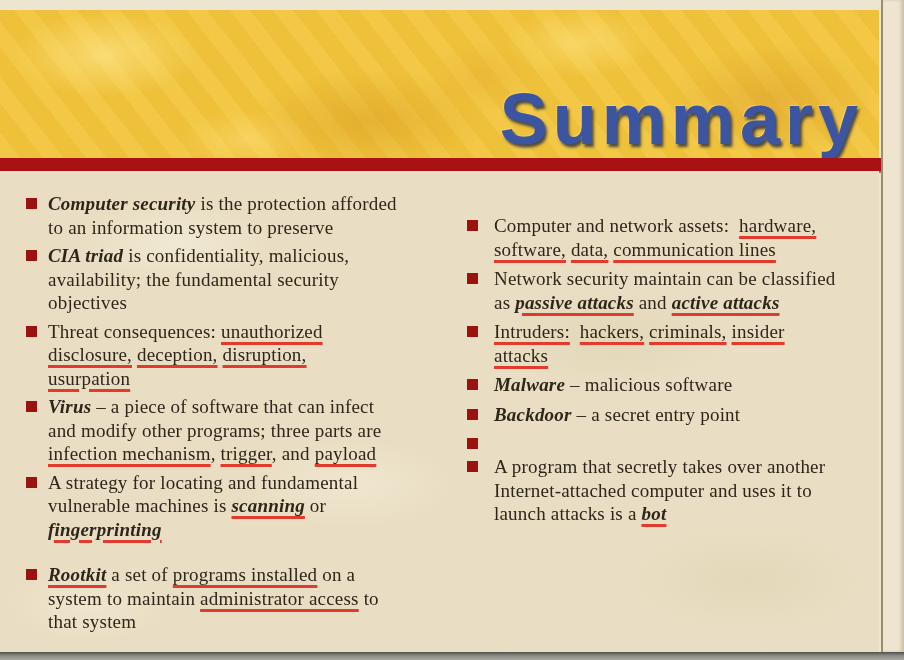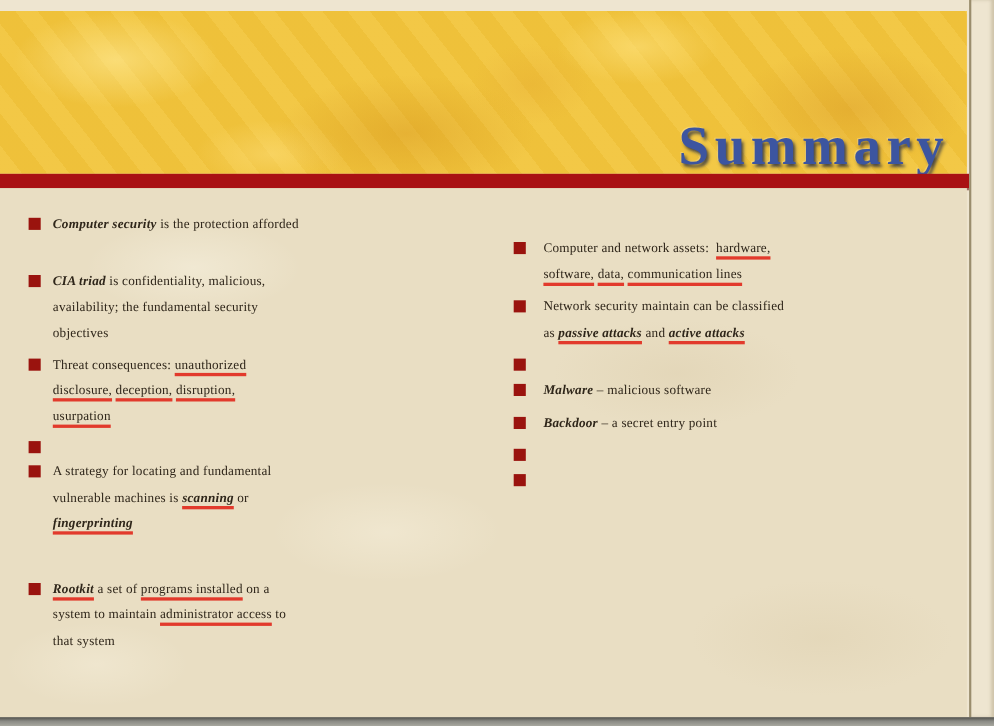--- a/index.html
+++ b/index.html
@@ -23,22 +23,22 @@
       radial-gradient(ellipse 190px 85px at 42% 75%, rgba(213,148,28,.42), transparent 62%),
       radial-gradient(ellipse 120px 55px at 66% 22%, rgba(255,228,130,.55), transparent 62%),
       radial-gradient(ellipse 170px 90px at 88% 60%, rgba(214,148,36,.40), transparent 62%),
       radial-gradient(ellipse 110px 50px at 28% 88%, rgba(252,220,118,.55), transparent 62%),
       radial-gradient(ellipse 90px 60px at 55% 45%, rgba(230,170,50,.35), transparent 62%),
       repeating-linear-gradient(52deg, rgba(255,255,255,.05) 0 16px, rgba(180,120,20,.05) 16px 34px);
   }
 
   .title {
     position:absolute; right:16px; bottom:0;
-    font-family:Liberation Serif, serif; font-weight:bold;
-    font-size:50px; line-height:1.05; letter-spacing:5px;
+    font-family:Liberation Sans, sans-serif; font-weight:bold;
+    font-size:72px; line-height:1.05; letter-spacing:5px;
     color: var(--title-blue, #3c55a0);
     text-shadow: 2px 3px 3px rgba(22,32,66,.75), -1px -1px 0 rgba(255,255,255,.22);
   }
 
   .red-bar {
     position:absolute; left:0; top:158px; width:881px; height:13px;
     background: var(--divider-red, #a91113);
     box-shadow: 0 2px 0 rgba(96,12,12,.55);
   }
 
@@ -62,28 +62,28 @@
   }
 
   .bottom-bar {
     position:absolute; left:0; top:652px; width:904px; height:8px;
     background: linear-gradient(180deg, #4f4f4b 0%, #8a8a84 45%, #a7a79f 100%);
   }
 
   
   .col {
     position:absolute; display:flex; flex-direction:column;
-    color: var(--text, #2f261a); font-size:12px; line-height:23.5px;
+    color: var(--text, #2f261a); font-size:19px; line-height:23.5px;
     letter-spacing:.2px;
   }
   .col-left  { left:26px;  top:192px; width:424px; gap:5px; }
   .col-right { left:467px; top:214px; width:410px; gap:6px; }
 
   .bullet { display:flex; align-items:flex-start; }
-  .gap-before { margin-top:31px; }
+  .gap-before { margin-top:17px; }
 
   .sq {
     flex:0 0 auto; width:11px; height:11px; margin-top:6px;
     background: var(--bullet-red, #9a130e);
   }
   .col-left  .sq { margin-right:11px; }
   .col-right .sq { margin-right:16px; }
 
   .bi { font-style:italic; font-weight:bold; }
   .ru {
@@ -101,32 +101,33 @@
   <div class="header">
     <h1 class="title">Summary</h1>
   </div>
   <div class="red-bar"></div>
   <div class="body-area"></div>
   <div class="right-margin"></div>
   <div class="bottom-bar"></div>
   <div class="col col-left" id="col-left">
       <div class="bullet">
         <span class="sq"></span>
-        <div class="bt"><span class="bi ">Computer security</span><span class=""> is the protection afforded</span><br><br></div>
+        <div class="bt"><span class="bi ">Computer security</span><span class=""> is the protection afforded</span><br><span class="">to an information system to preserve</span><br></div>
       </div>
       <div class="bullet">
         <span class="sq"></span>
         <div class="bt"><span class="bi ">CIA triad</span><span class=""> is confidentiality, malicious,</span><br><span class="">availability; the fundamental security</span><br><span class="">objectives</span></div>
       </div>
       <div class="bullet">
         <span class="sq"></span>
         <div class="bt"><span class="">Threat consequences: </span><span class="ru">unauthorized</span><br><span class="ru">disclosure,</span><span class=""> </span><span class="ru">deception,</span><span class=""> </span><span class="ru">disruption,</span><br><span class="ru">usurpation</span></div>
       </div>
       <div class="bullet">
         <span class="sq"></span>
+        <div class="bt"><span class="bi ">Virus</span><span class=""> – a piece of software that can infect</span><br><span class="">and modify other programs; three parts are</span><br><span class="ru">infection mechanism</span><span class="">, </span><span class="ru">trigger</span><span class="">, and </span><span class="ru">payload</span></div>
       </div>
       <div class="bullet">
         <span class="sq"></span>
         <div class="bt"><span class="">A strategy for locating and fundamental</span><br><span class="">vulnerable machines is </span><span class="bi ru">scanning</span><span class=""> or</span><br><span class="bi ru">fingerprinting</span></div>
       </div>
       <div class="bullet gap-before">
         <span class="sq"></span>
         <div class="bt"><span class="bi ru">Rootkit</span><span class=""> a set of </span><span class="ru">programs installed</span><span class=""> on a</span><br><span class="">system to maintain </span><span class="ru">administrator access</span><span class=""> to</span><br><span class="">that system</span></div>
       </div>
     </div>
@@ -134,29 +135,31 @@
       <div class="bullet">
         <span class="sq"></span>
         <div class="bt"><span class="">Computer and network assets: &nbsp;</span><span class="ru">hardware,</span><br><span class="ru">software,</span><span class=""> </span><span class="ru">data,</span><span class=""> </span><span class="ru">communication lines</span></div>
       </div>
       <div class="bullet">
         <span class="sq"></span>
         <div class="bt"><span class="">Network security maintain can be classified</span><br><span class="">as </span><span class="bi ru">passive attacks</span><span class=""> and </span><span class="bi ru">active attacks</span></div>
       </div>
       <div class="bullet">
         <span class="sq"></span>
+        <div class="bt"><span class="ru">Intruders:</span><span class=""> &nbsp;</span><span class="ru">hackers,</span><span class=""> </span><span class="ru">criminals,</span><span class=""> </span><span class="ru">insider</span><br><span class="ru">attacks</span></div>
       </div>
       <div class="bullet">
         <span class="sq"></span>
         <div class="bt"><span class="bi ">Malware</span><span class=""> – malicious software</span></div>
       </div>
       <div class="bullet">
         <span class="sq"></span>
         <div class="bt"><span class="bi ">Backdoor</span><span class=""> – a secret entry point</span></div>
       </div>
       <div class="bullet">
         <span class="sq"></span>
       </div>
       <div class="bullet">
         <span class="sq"></span>
+        <div class="bt"><span class="">A program that secretly takes over another</span><br><span class="">Internet-attached computer and uses it to</span><br><span class="">launch attacks is a </span><span class="bi ru">bot</span></div>
       </div>
     </div>
 </div>
 
 </body></html>

